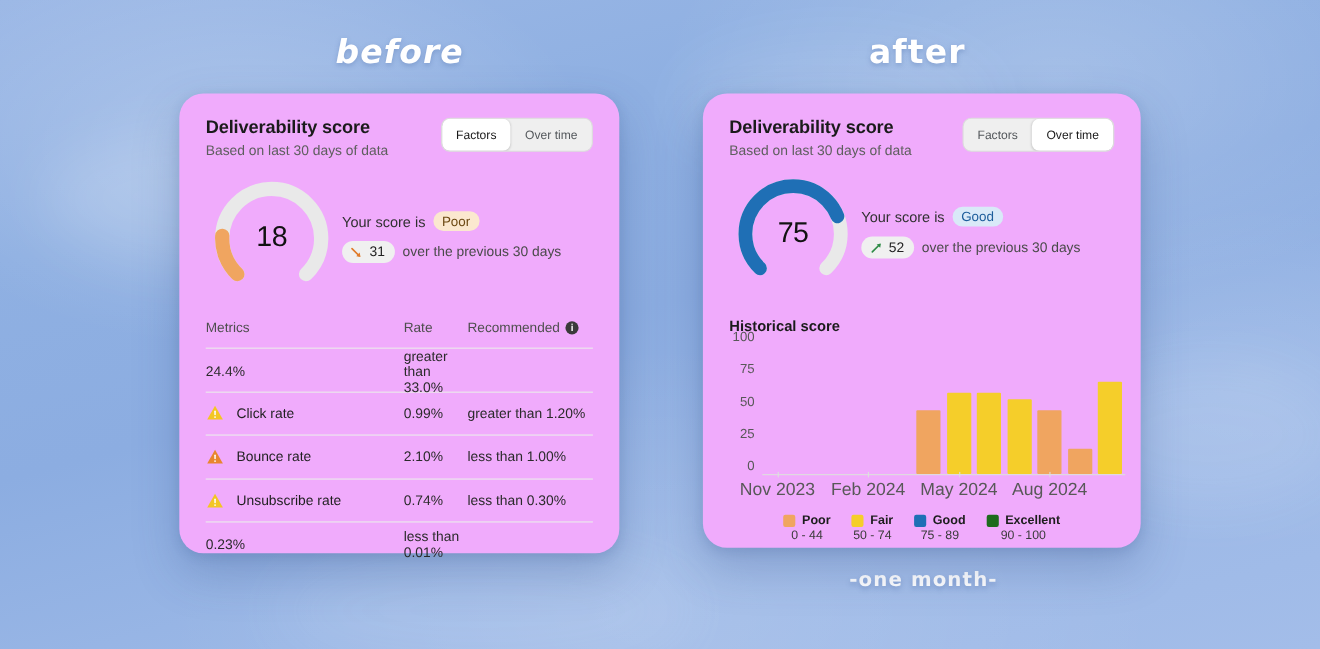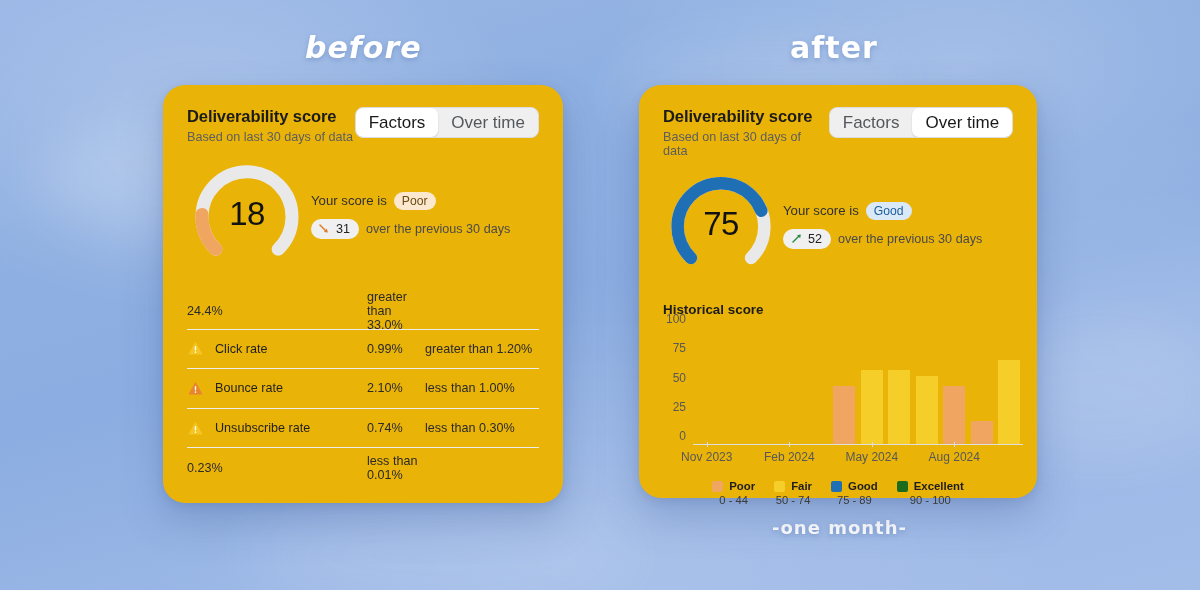--- a/index.html
+++ b/index.html
@@ -45,21 +45,21 @@
     text-shadow: 0 2px 5px rgba(70,100,160,0.35);
     white-space: nowrap;
   }
   .caption-before { left: 305px; top: 30px;  font-size: 30px; font-style: italic; }
   .caption-after  { left: 790px; top: 30px;  font-size: 30px; }
   .caption-month  { left: 772px; top: 517px; font-size: 18px; }
 
   
   .card {
     position: absolute;
-    background: #eab308;
+    background: #f0abfc;
     border-radius: 22px;
     box-shadow: 0 18px 42px rgba(45,75,135,0.26), 0 3px 10px rgba(45,75,135,0.14);
   }
   .card-before { left: 163px; top: 85px;  width: 400px; height: 418px; }
   .card-after  { left: 639px; top: 85px;  width: 398px; height: 413px; }
 
   .card-inner { padding: 22px 24px 0 24px; position: relative; height: 100%; }
 
   .card-head {
     display: flex;
@@ -83,21 +83,21 @@
     display: flex;
     background: #efefef;
     border: 1px solid #dcdcdc;
     border-radius: 8px;
     padding: 0;
     overflow: hidden;
     height: 31px;
   }
   .seg-btn {
     font-family: "Liberation Sans", sans-serif;
-    font-size: 17px;
+    font-size: 11px;
     color: #54585c;
     background: transparent;
     border: none;
     padding: 0 13px;
     height: 100%;
     cursor: pointer;
     white-space: nowrap;
   }
   .seg-btn.active {
     background: #ffffff;
@@ -111,21 +111,21 @@
     display: flex;
     align-items: center;
   }
   .gauge-wrap { position: relative; flex: 0 0 auto; }
   .gauge-value {
     position: absolute;
     left: 0; right: 0;
     top: 50%;
     transform: translateY(-52%);
     text-align: center;
-    font-size: 33px;
+    font-size: 26px;
     font-weight: 400;
     color: #121212;
     letter-spacing: -0.5px;
   }
 
   .score-info { margin-left: 4px; }
   .score-line1 {
     display: flex;
     align-items: center;
     gap: 7px;
@@ -250,21 +250,21 @@
   }
   .bar { width: 22px; border-radius: 1px; }
   .xticks {
     position: absolute;
     left: 0; right: 0;
     bottom: 0;
     height: 20px;
   }
   .xtick {
     position: absolute;
-    font-size: 12px;
+    font-size: 16px;
     color: #585858;
     transform: translateX(-50%);
     white-space: nowrap;
     top: 3px;
   }
   .xtick-mark {
     position: absolute;
     width: 1px;
     height: 5px;
     background: #dedede;
@@ -343,20 +343,28 @@
                 <path d="M9.8 10.6 L5.9 9.9 L8.9 6.6 Z" fill="#e07b2a"></path>
               </svg>
               <span>31</span>
             </span>
             <span>over the previous 30 days</span>
           </div>
         </div>
       </div>
 
       <div class="metrics">
+        <div class="metrics-head">
+          <div>Metrics</div>
+          <div>Rate</div>
+          <div class="th-rec">
+            <span>Recommended</span>
+            <span class="info-dot">i</span>
+          </div>
+        </div>
         <div id="metrics-rows">
             <div class="metrics-row">
               <div class="m-rate">24.4%</div>
               <div class="m-rec">greater than 33.0%</div>
             </div>
             <div class="metrics-row">
               <div class="m-name">
                 <svg class="warn-icon" viewBox="0 0 20 20">
                   <path d="M10 2.2 L18.4 17 L1.6 17 Z" fill="#f3c623" rx="2"></path>
                   <rect x="9.2" y="7.2" width="1.6" height="5.2" rx="0.8" fill="#fff"></rect>

